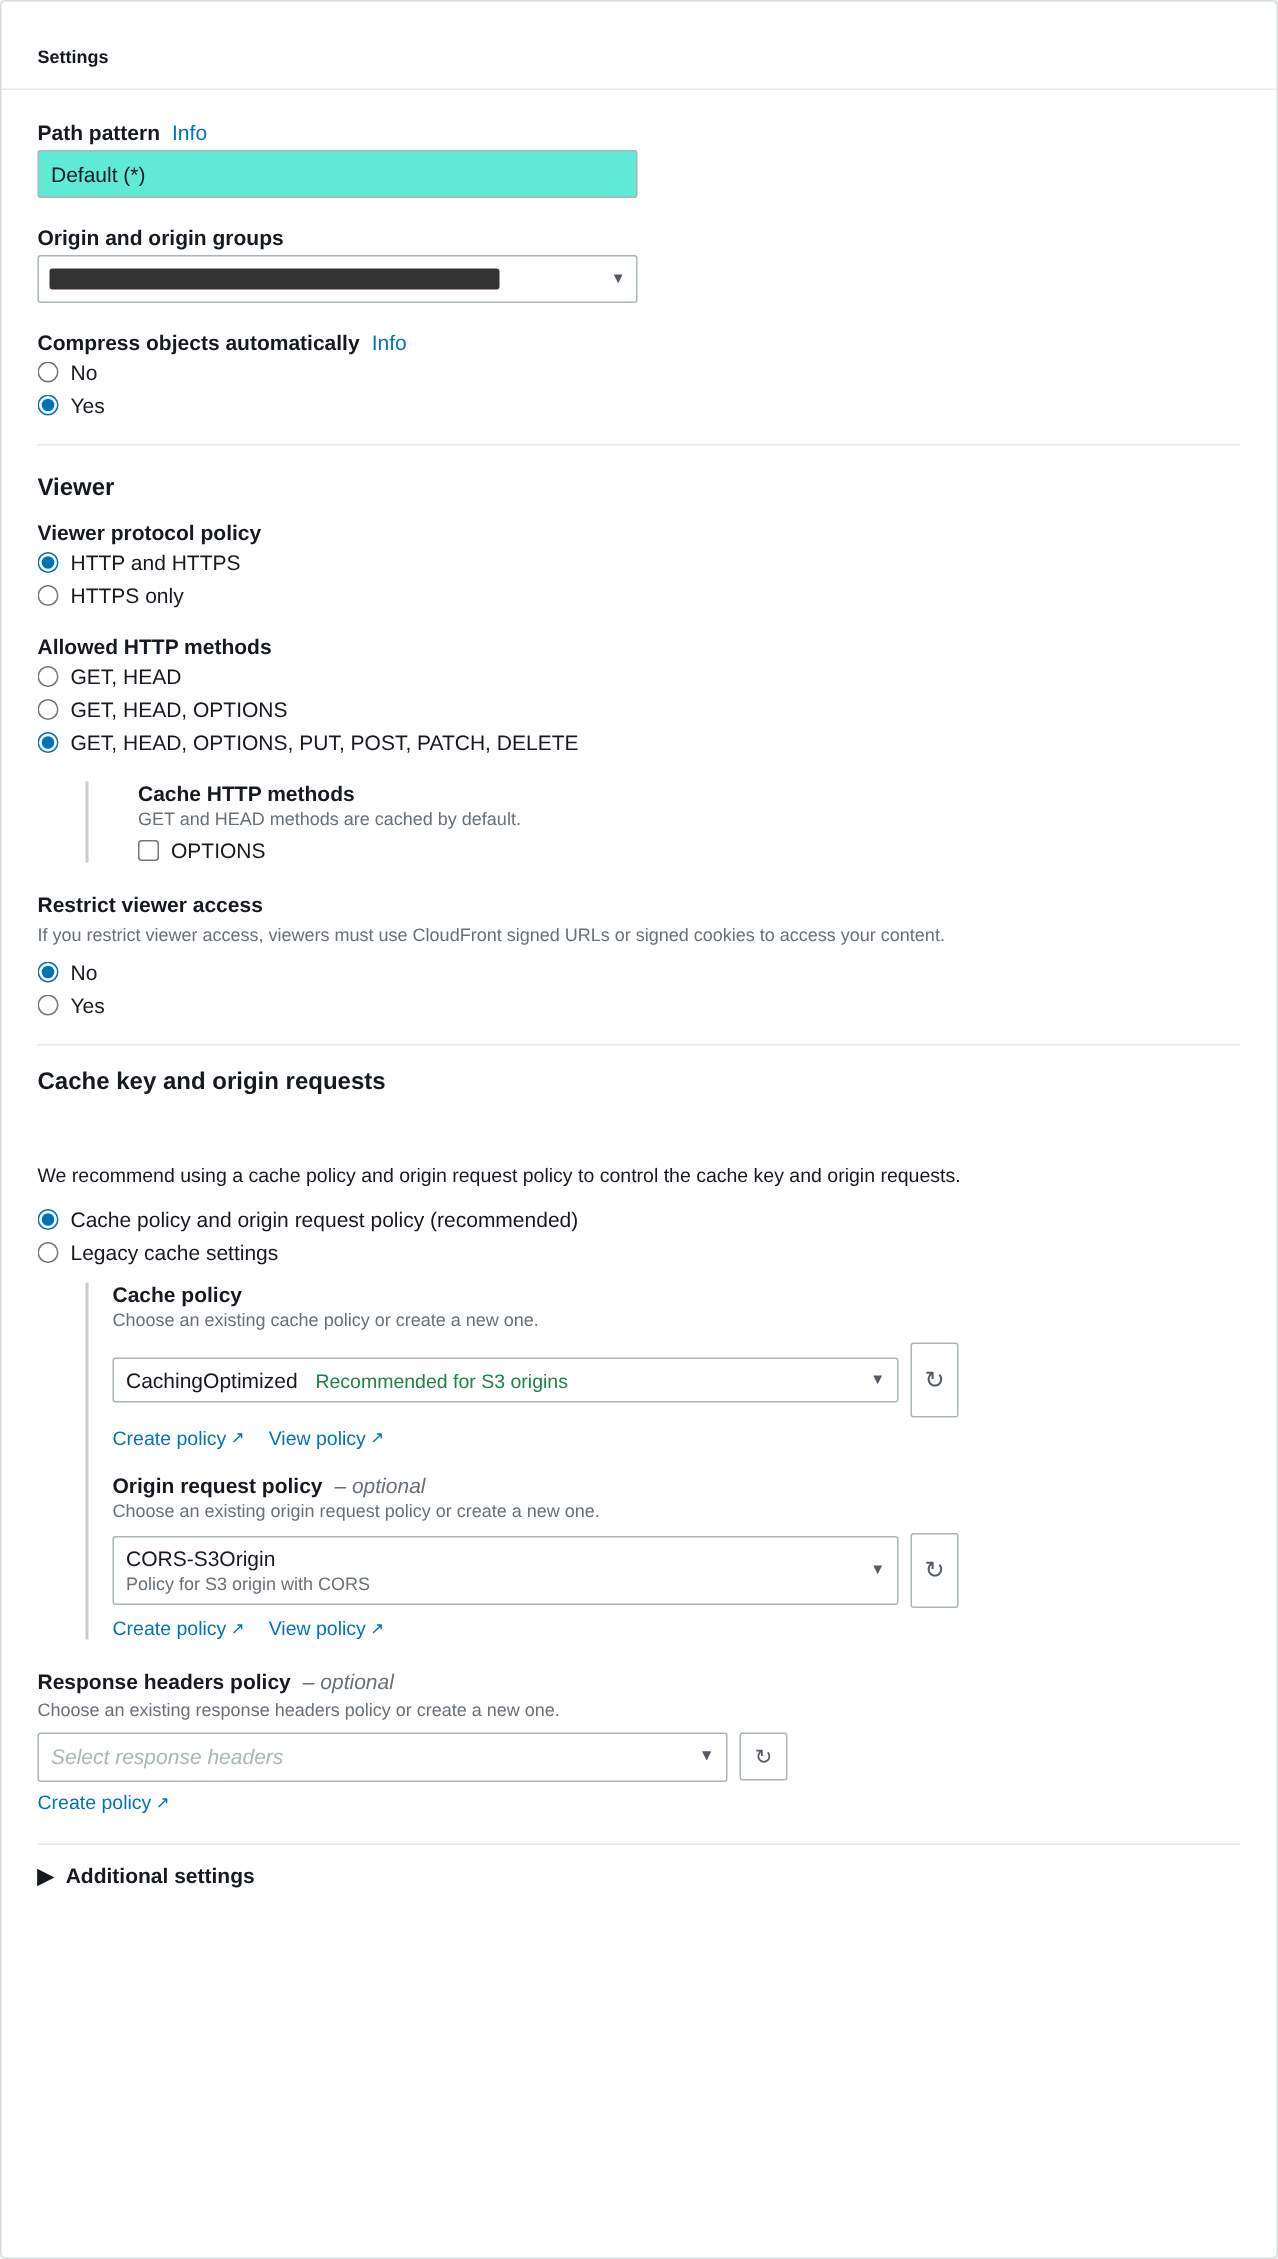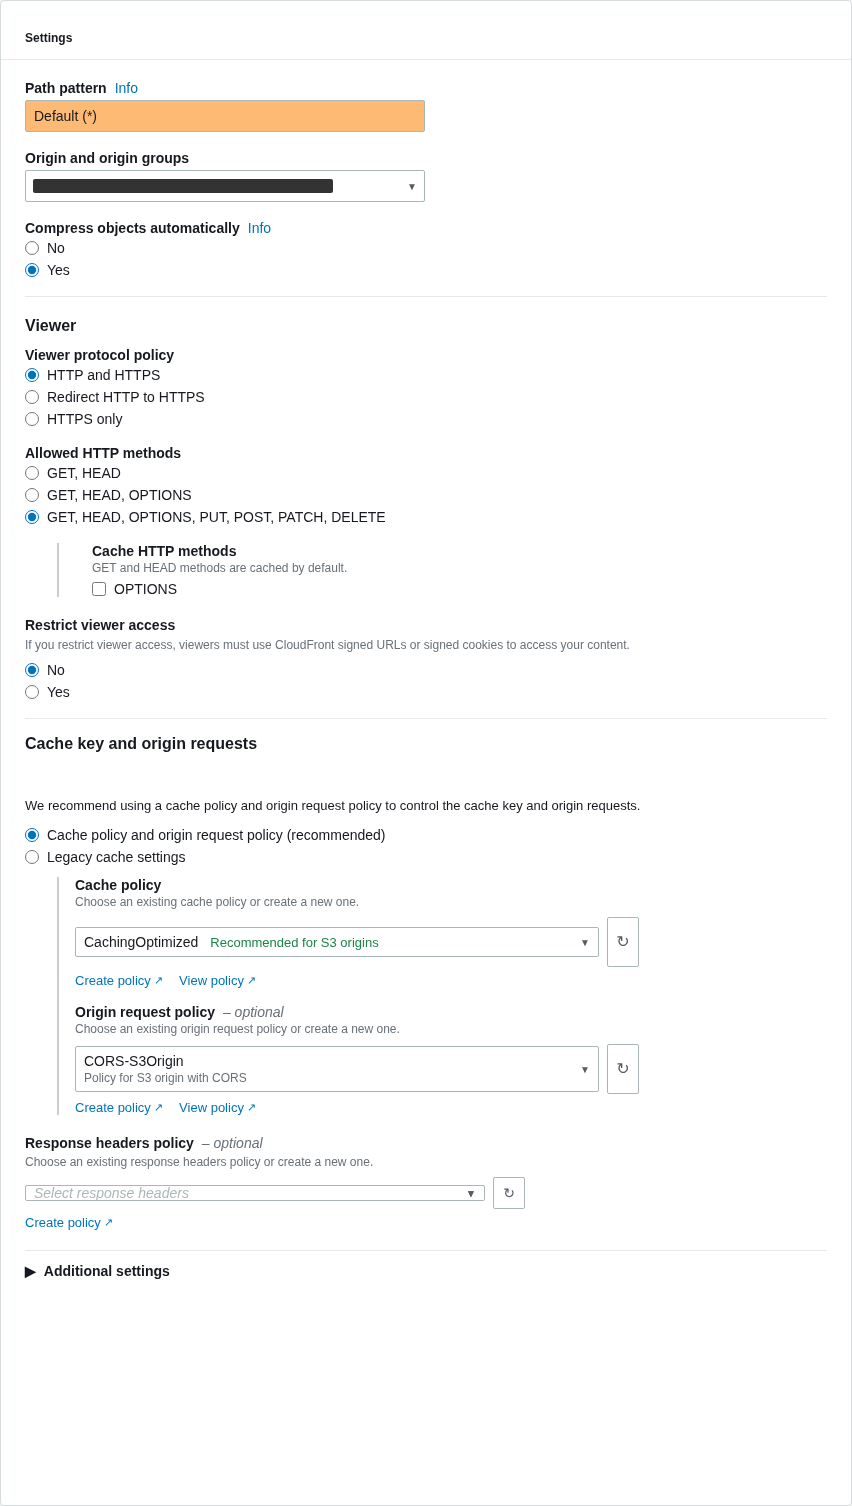--- a/index.html
+++ b/index.html
@@ -46,21 +46,21 @@
       font-size: 14px;
     }
     .text-input {
       width: 400px;
       height: 32px;
       border: 1px solid #aab7b8;
       border-radius: 2px;
       padding: 4px 8px;
       font-size: 14px;
       color: #16191f;
-      background: #fdba74;
+      background: #5eead4;
     }
     .select-input {
       width: 400px;
       height: 32px;
       border: 1px solid #aab7b8;
       border-radius: 2px;
       padding: 4px 8px;
       font-size: 14px;
       color: #16191f;
       background: #fff;
@@ -367,24 +367,20 @@
 
     <div class="field-section-spacing">
       <div class="subsection-title">Viewer</div>
 
       <div class="field-group">
         <div class="field-label">Viewer protocol policy</div>
         <div class="radio-group">
           <label class="radio-item">
             <input type="radio" name="viewer_protocol" checked="" style="">
             <span>HTTP and HTTPS</span>
-          </label>
-          <label class="radio-item">
-            <input type="radio" name="viewer_protocol" style="">
-            <span>Redirect HTTP to HTTPS</span>
           </label>
           <label class="radio-item">
             <input type="radio" name="viewer_protocol" style="">
             <span>HTTPS only</span>
           </label>
         </div>
       </div>
 
       <div class="field-group">
         <div class="field-label">Allowed HTTP methods</div>
@@ -509,21 +505,21 @@
     </div>
 
     <div class="field-group field-section-spacing">
       <div class="field-label">
         <span>Response headers policy</span>
         <span style="font-weight:400;font-style:italic;color:#687078;"> – <em>optional</em></span>
       </div>
       <div class="nested-desc">Choose an existing response headers policy or create a new one.</div>
 
       <div class="policy-select-row">
-        <div class="policy-select-wrapper" style="position: relative; display: inline-block; width: 460px; height: 16px; border: 1px solid rgb(170, 183, 184); border-radius: 2px; background: rgb(255, 255, 255);">
+        <div class="policy-select-wrapper" style="position: relative; display: inline-block; width: 460px; height: 33px; border: 1px solid rgb(170, 183, 184); border-radius: 2px; background: rgb(255, 255, 255);">
           <select class="response-headers-select" style="width: 100%; height: 100%; opacity: 0; position: absolute; top: 0px; left: 0px;">
             <option value="" disabled="" selected=""></option>
           </select>
 
           <span style="position:absolute;left:8px;top:50%;transform:translateY(-50%);color:#aab7b8;font-size:14px;pointer-events:none;font-style:italic;">Select response headers</span>
           <span style="position:absolute;right:8px;top:50%;transform:translateY(-50%);font-size:10px;color:#545b64;pointer-events:none;">▼</span>
         </div>
         <button class="refresh-btn-small">↻</button>
       </div>
 

